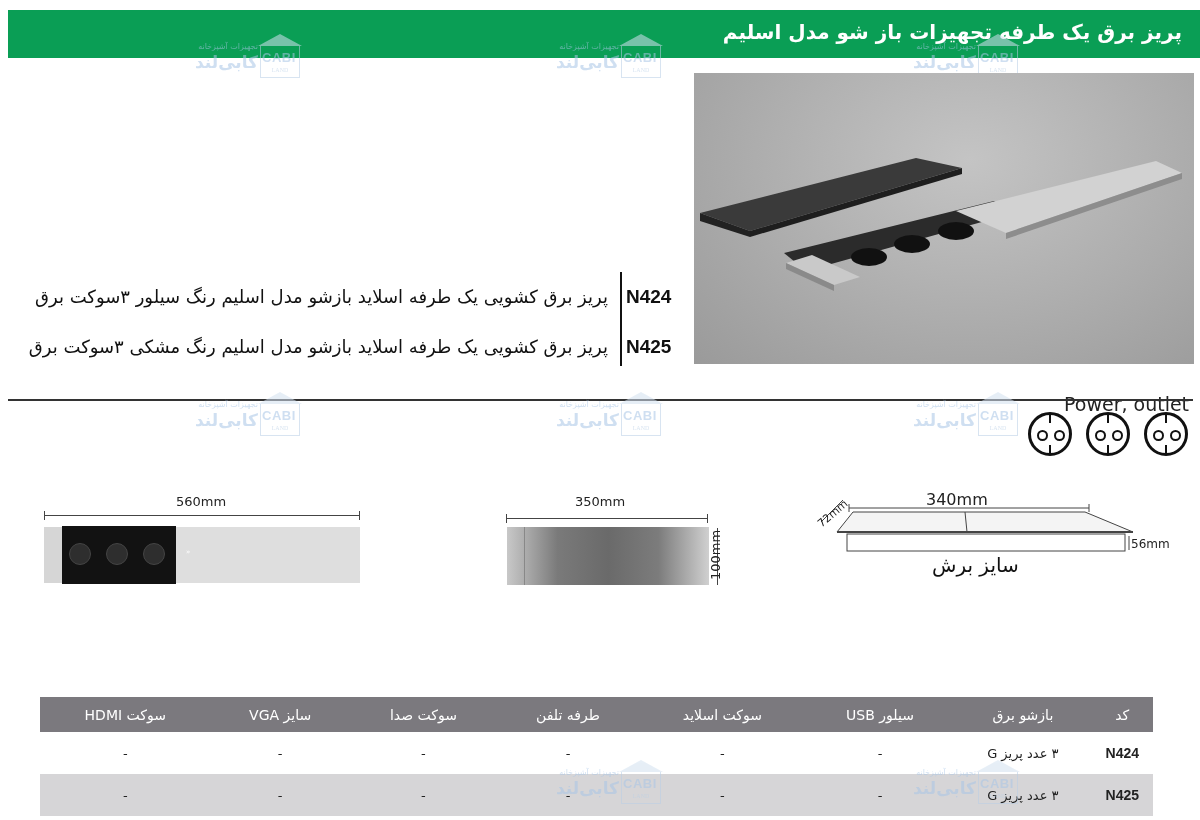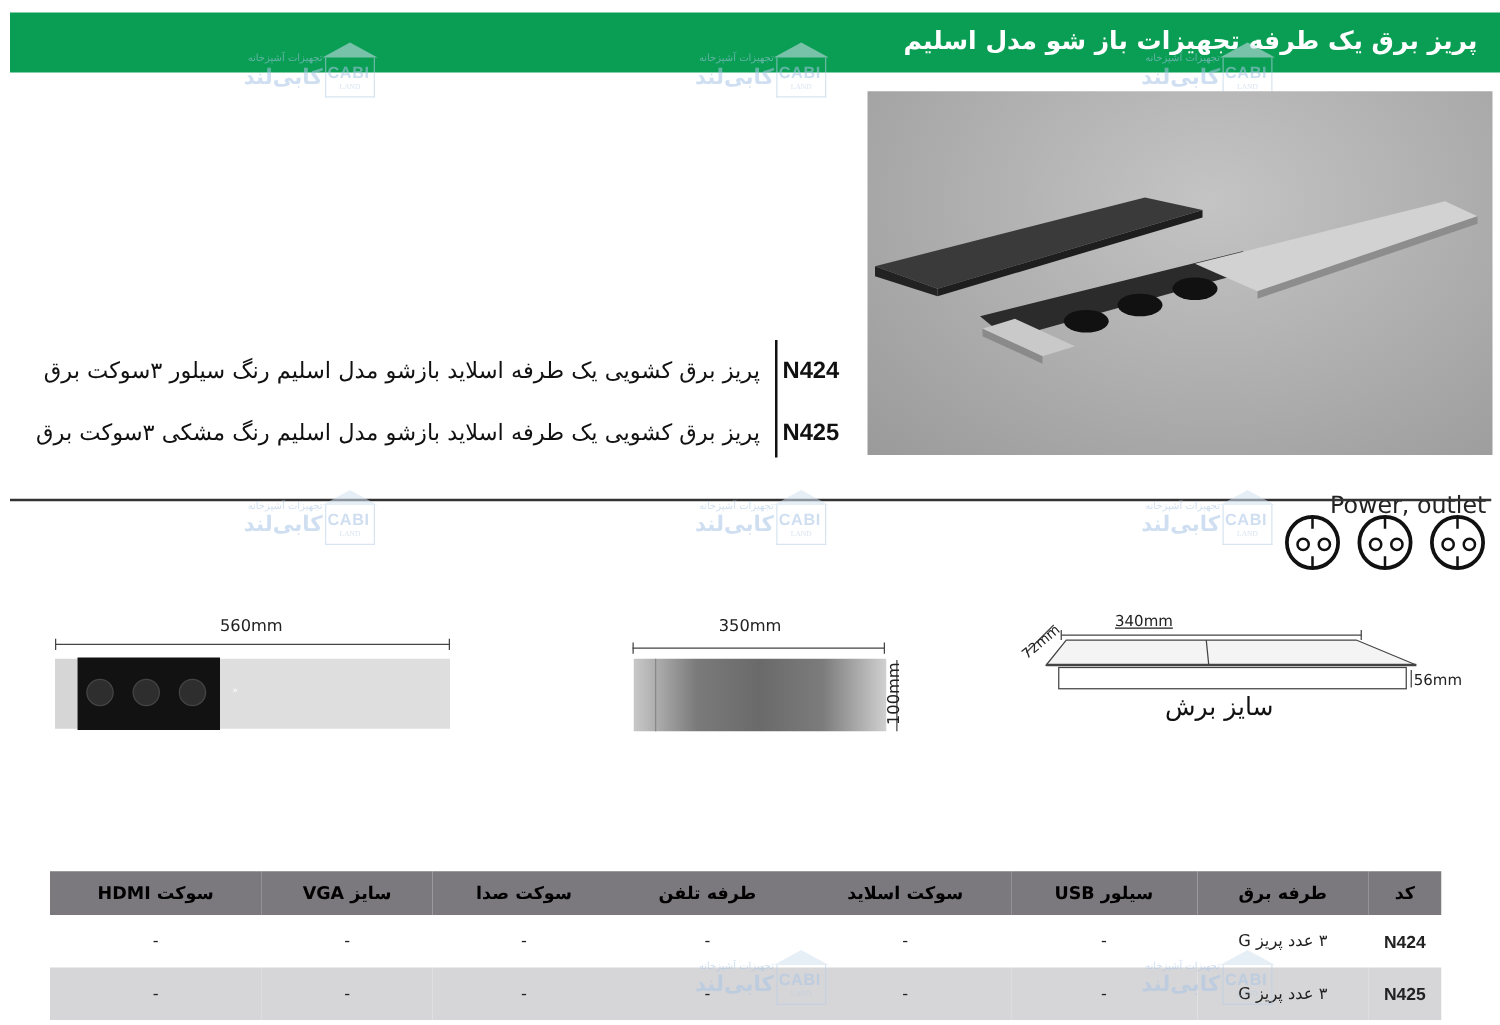--- a/index.html
+++ b/index.html
@@ -97,21 +97,21 @@
     .dim-label { font-size: 13px; color: #222; font-family: "DejaVu Sans", sans-serif; white-space: nowrap; }
     .dim-line { height: 1px; background: #444; }
     .dim-tick { width: 1px; height: 9px; background: #444; }
 
     
     .spec-table {
       left: 40px; top: 697px; width: 1113px; border-collapse: collapse; direction: rtl;
       font-family: "DejaVu Sans", sans-serif;
     }
     .spec-table th {
-      background: #7b797e; color: #000000; font-weight: bold; font-size: 14px; height: 35px;
+      background: #7b797e; color: #ffffff; font-weight: normal; font-size: 14px; height: 35px;
       padding: 0 12px;
     }
     .spec-table td { font-size: 13px; height: 40px; text-align: center; color: #222; }
     .spec-table tr.alt td { background: #d6d5d7; }
     .spec-table td.code { font-weight: bold; font-family: "Liberation Sans", sans-serif; font-size: 14px; }
   </style>
 </head>
 <body>
 
 <div class="abs title-bar">
@@ -254,30 +254,30 @@
     <line x1="34" y1="12" x2="34" y2="20" stroke="#444"></line>
     <line x1="274" y1="12" x2="274" y2="20" stroke="#444"></line>
     <polygon points="22,40 38,20 270,20 318,40" fill="#f4f4f4" stroke="#444" stroke-width="1"></polygon>
     <line x1="150" y1="20" x2="152" y2="40" stroke="#444"></line>
     <line x1="22" y1="40" x2="318" y2="40" stroke="#444" stroke-width="2"></line>
     <rect x="32" y="42" width="278" height="17" fill="#fff" stroke="#444" stroke-width="1"></rect>
     <line x1="6" y1="30" x2="28" y2="8" stroke="#444"></line>
     <line x1="314" y1="44" x2="314" y2="58" stroke="#444"></line>
   </svg>
 </div>
-<div class="abs dim-label" style="left:892px;top:490px;font-size:12px;text-decoration:underline;">340mm</div>
+<div class="abs dim-label" style="left:926px;top:490px;font-size:16px;">340mm</div>
 <div class="abs dim-label" style="left:815px;top:520px;font-size:11px;transform:rotate(-40deg);transform-origin:0 0;">72mm</div>
 <div class="abs dim-label" style="left:1131px;top:537px;font-size:12px;">56mm</div>
 <div class="abs" style="left:932px;top:553px;font-size:20px;direction:rtl;white-space:nowrap;">سایز برش</div>
 
 <table class="abs spec-table">
   <thead>
     <tr>
       <th>کد</th>
-      <th>طرفه برق</th>
+      <th>بازشو برق</th>
       <th>سیلور USB</th>
       <th>سوکت اسلاید</th>
       <th>طرفه تلفن</th>
       <th>سوکت صدا</th>
       <th>سایز VGA</th>
       <th>سوکت HDMI</th>
     </tr>
   </thead>
   <tbody>
     <tr>

